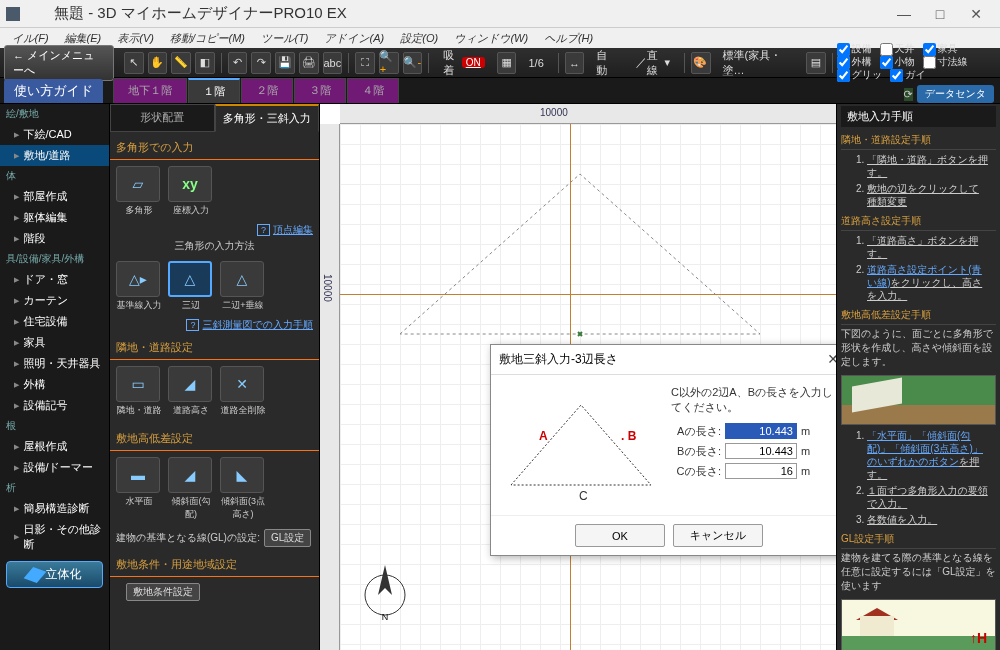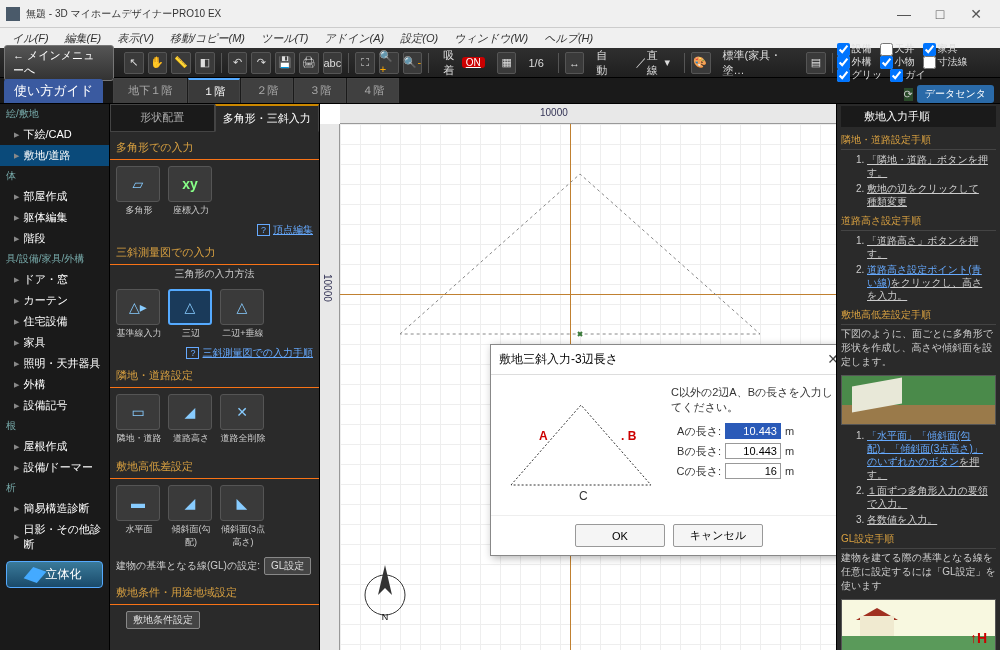--- a/index.html
+++ b/index.html
@@ -1,37 +1,37 @@
 <!DOCTYPE html>
 <html><head>
 <meta charset="utf-8">
 <style>
 * { margin: 0; padding: 0; box-sizing: border-box; font-family: "Meiryo", "MS PGothic", sans-serif; }
 body { width: 1000px; height: 650px; overflow: hidden; background: #2a2a2a; font-size: 11px; color: #ccc; }
 
 .titlebar { height: 28px; background: #f0f0f0; display: flex; align-items: center; padding: 0 6px; color: #333; border-bottom: 1px solid #ccc; }
 .titlebar .icon { width: 14px; height: 14px; background: #4a5a6a; margin-right: 6px; }
-.titlebar .title { flex: 1; font-size: 10px; }
+.titlebar .title { flex: 1; font-size: 15px; margin-left: 28px; }
 .titlebar .winbtn { width: 36px; height: 22px; display: flex; align-items: center; justify-content: center; color: #555; font-size: 14px; }
 
 .menubar { height: 20px; background: #f0f0f0; display: flex; align-items: center; padding: 0 4px; color: #333; font-size: 11px; font-style: italic; }
 .menubar .mi { padding: 0 8px; }
 
 .toolbar { height: 30px; background: linear-gradient(#2f2f2f,#1f1f1f); display: flex; align-items: center; padding: 0 4px; border-bottom: 1px solid #000; }
 .toolbar .btn { width: 22px; height: 22px; margin: 0 2px; background: #3a3a3a; border: 1px solid #555; border-radius: 2px; display: flex; align-items: center; justify-content: center; font-size: 11px; color: #ddd; }
 .toolbar .pill { height: 22px; padding: 0 6px; display: flex; align-items: center; margin: 0 4px; color: #ddd; font-size: 11px; }
 .toolbar .sep { width: 1px; height: 20px; background: #555; margin: 0 4px; }
 .toolbar .on-badge { background: #c00; color: #fff; border-radius: 3px; padding: 0 4px; margin-left: 2px; font-size: 10px; text-decoration: underline; }
 .toolbar .cb { color: #ddd; font-size: 10px; margin-right: 8px; }
 .toolbar .cb input { vertical-align: middle; margin-right: 2px; }
 .mainmenu-btn { background: linear-gradient(#555,#333); border: 1px solid #777; border-radius: 3px; padding: 2px 8px; color: #fff; font-size: 11px; margin-right: 8px; }
 
 .tabbar { height: 26px; background: #1a1a1a; display: flex; align-items: flex-end; padding-left: 4px; border-bottom: 1px solid #000; }
 .guide-btn { background: #3a5aa0; color: #fff; padding: 3px 10px; font-size: 13px; border-radius: 3px 3px 0 0; margin-right: 10px; }
-.tabbar .ftab { padding: 4px 14px; background: #404040; color: #aaa; font-size: 11px; border: 1px solid #444; border-bottom: none; margin-right: 1px; }
+.tabbar .ftab { padding: 4px 14px; background: #701a75; color: #aaa; font-size: 11px; border: 1px solid #444; border-bottom: none; margin-right: 1px; }
 .tabbar .ftab.active { background: #3a3a3a; color: #fff; border-top: 2px solid #5af; }
 .tabbar .spacer { flex: 1; }
 .tabbar .right-tools { display: flex; align-items: center; gap: 4px; padding-right: 6px; }
 .datacenter-btn { background: #2a6aa8; color: #fff; padding: 2px 8px; border-radius: 3px; font-size: 10px; }
 
 .body-area { display: flex; height: calc(650px - 28px - 20px - 30px - 26px); }
 
 .leftnav { width: 110px; background: #1a1a1a; border-right: 1px solid #000; overflow: hidden; }
 .leftnav .cat { color: #7aa; padding: 3px 6px; font-size: 10px; }
 .leftnav .item { color: #fff; padding: 3px 4px 3px 14px; font-size: 11px; display: flex; align-items: center; }
@@ -68,28 +68,28 @@
 .ruler-lbl { position: absolute; font-size: 10px; color: #335; }
 
 .dialog { position: absolute; left: 170px; top: 240px; width: 358px; background: #fff; border: 1px solid #888; box-shadow: 2px 2px 8px rgba(0,0,0,.3); }
 .dialog .dlg-title { background: #fff; padding: 6px 8px; font-size: 12px; color: #000; border-bottom: 1px solid #ddd; display: flex; }
 .dialog .dlg-title .x { margin-left: auto; font-size: 14px; color: #444; }
 .dialog .dlg-body { display: flex; padding: 10px; gap: 10px; }
 .dialog .dlg-tri { width: 160px; height: 120px; position: relative; }
 .dialog .dlg-form { flex: 1; font-size: 11px; color: #333; }
 .dialog .dlg-form .row { display: flex; align-items: center; margin: 4px 0; gap: 4px; }
 .dialog .dlg-form .row label { width: 50px; text-align: right; }
-.dialog .dlg-form input { width: 56px; text-align: right; padding: 1px 3px; border: 1px solid #999; font-size: 11px; }
+.dialog .dlg-form input { width: 72px; text-align: right; padding: 1px 3px; border: 1px solid #999; font-size: 11px; }
 .dialog .dlg-form input.sel { background: #2a5ab8; color: #fff; border: 1px solid #2a5ab8; }
 .dialog .dlg-form .unit { width: 14px; }
 .dialog .dlg-btns { display: flex; justify-content: center; gap: 8px; padding: 8px; border-top: 1px solid #eee; }
 .dialog .dlg-btns button { width: 90px; padding: 3px 0; font-size: 11px; background: #f5f5f5; border: 1px solid #999; border-radius: 2px; }
 
 .rightpanel { width: 164px; background: #2a2a2a; border-left: 1px solid #000; padding: 2px 4px; overflow: hidden; font-size: 10px; }
-.rightpanel .hd { background: #1a1a1a; padding: 3px 23px; color: #fff; font-size: 11px; margin-bottom: 4px; }
+.rightpanel .hd { background: #1a1a1a; padding: 3px 6px; color: #fff; font-size: 11px; margin-bottom: 4px; }
 .rightpanel .sec { color: #d8a040; padding: 2px 0; margin-top: 4px; border-bottom: 1px solid #444; font-size: 10px; }
 .rightpanel ol { list-style: decimal; padding-left: 18px; color: #ccc; }
 .rightpanel ol li { margin: 3px 8px; line-height: 1.3; text-decoration: underline; }
 .rightpanel .lnk { color: #6af; text-decoration: underline; }
 .rightpanel .illus { width: 100%; height: 50px; background: linear-gradient(#4a8a4a 60%, #9a7a4a 60%); margin: 4px 0; border: 1px solid #555; position: relative; }
 .rightpanel .illus::before { content: ""; position: absolute; left: 10px; top: 6px; width: 50px; height: 26px; background: #e8e8d8; transform: skewY(-10deg); }
 .rightpanel .illus2 { width: 100%; height: 54px; background: linear-gradient(#f8f8e0 70%, #5a9a5a 70%); margin: 4px 0; border: 1px solid #555; position: relative; }
 .rightpanel .illus2 .house { position: absolute; left: 18px; top: 16px; width: 34px; height: 20px; background: #f0ead0; }
 .rightpanel .illus2 .roof { position: absolute; left: 14px; top: 8px; width: 0; height: 0; border-left: 21px solid transparent; border-right: 21px solid transparent; border-bottom: 12px solid #a03020; }
 .rightpanel .illus2 .arrow { position: absolute; right: 8px; bottom: 6px; color: #c00; font-weight: bold; font-size: 14px; }
@@ -218,21 +218,20 @@
         </div>
         <div class="tool-tile">
           <div class="ic">
             <b style="color:#8f8">xy</b>
           </div>
           <div class="lbl">座標入力</div>
         </div>
       </div>
     <div class="tp-hint"><span style="color:#6af;border:1px solid #6af;padding:0 3px;font-size:9px">?</span> <a>頂点編集</a></div>
 
-    <div class="tp-section">三斜測量図での入力</div>
     <div class="tp-note" style="text-align:center">三角形の入力方法</div>
     <div class="tp-row" id="sec2-tiles">
         <div class="tool-tile">
           <div class="ic">△▸</div>
           <div class="lbl">基準線入力</div>
         </div>
         <div class="tool-tile">
           <div class="ic sel">△</div>
           <div class="lbl">三辺</div>
         </div>

